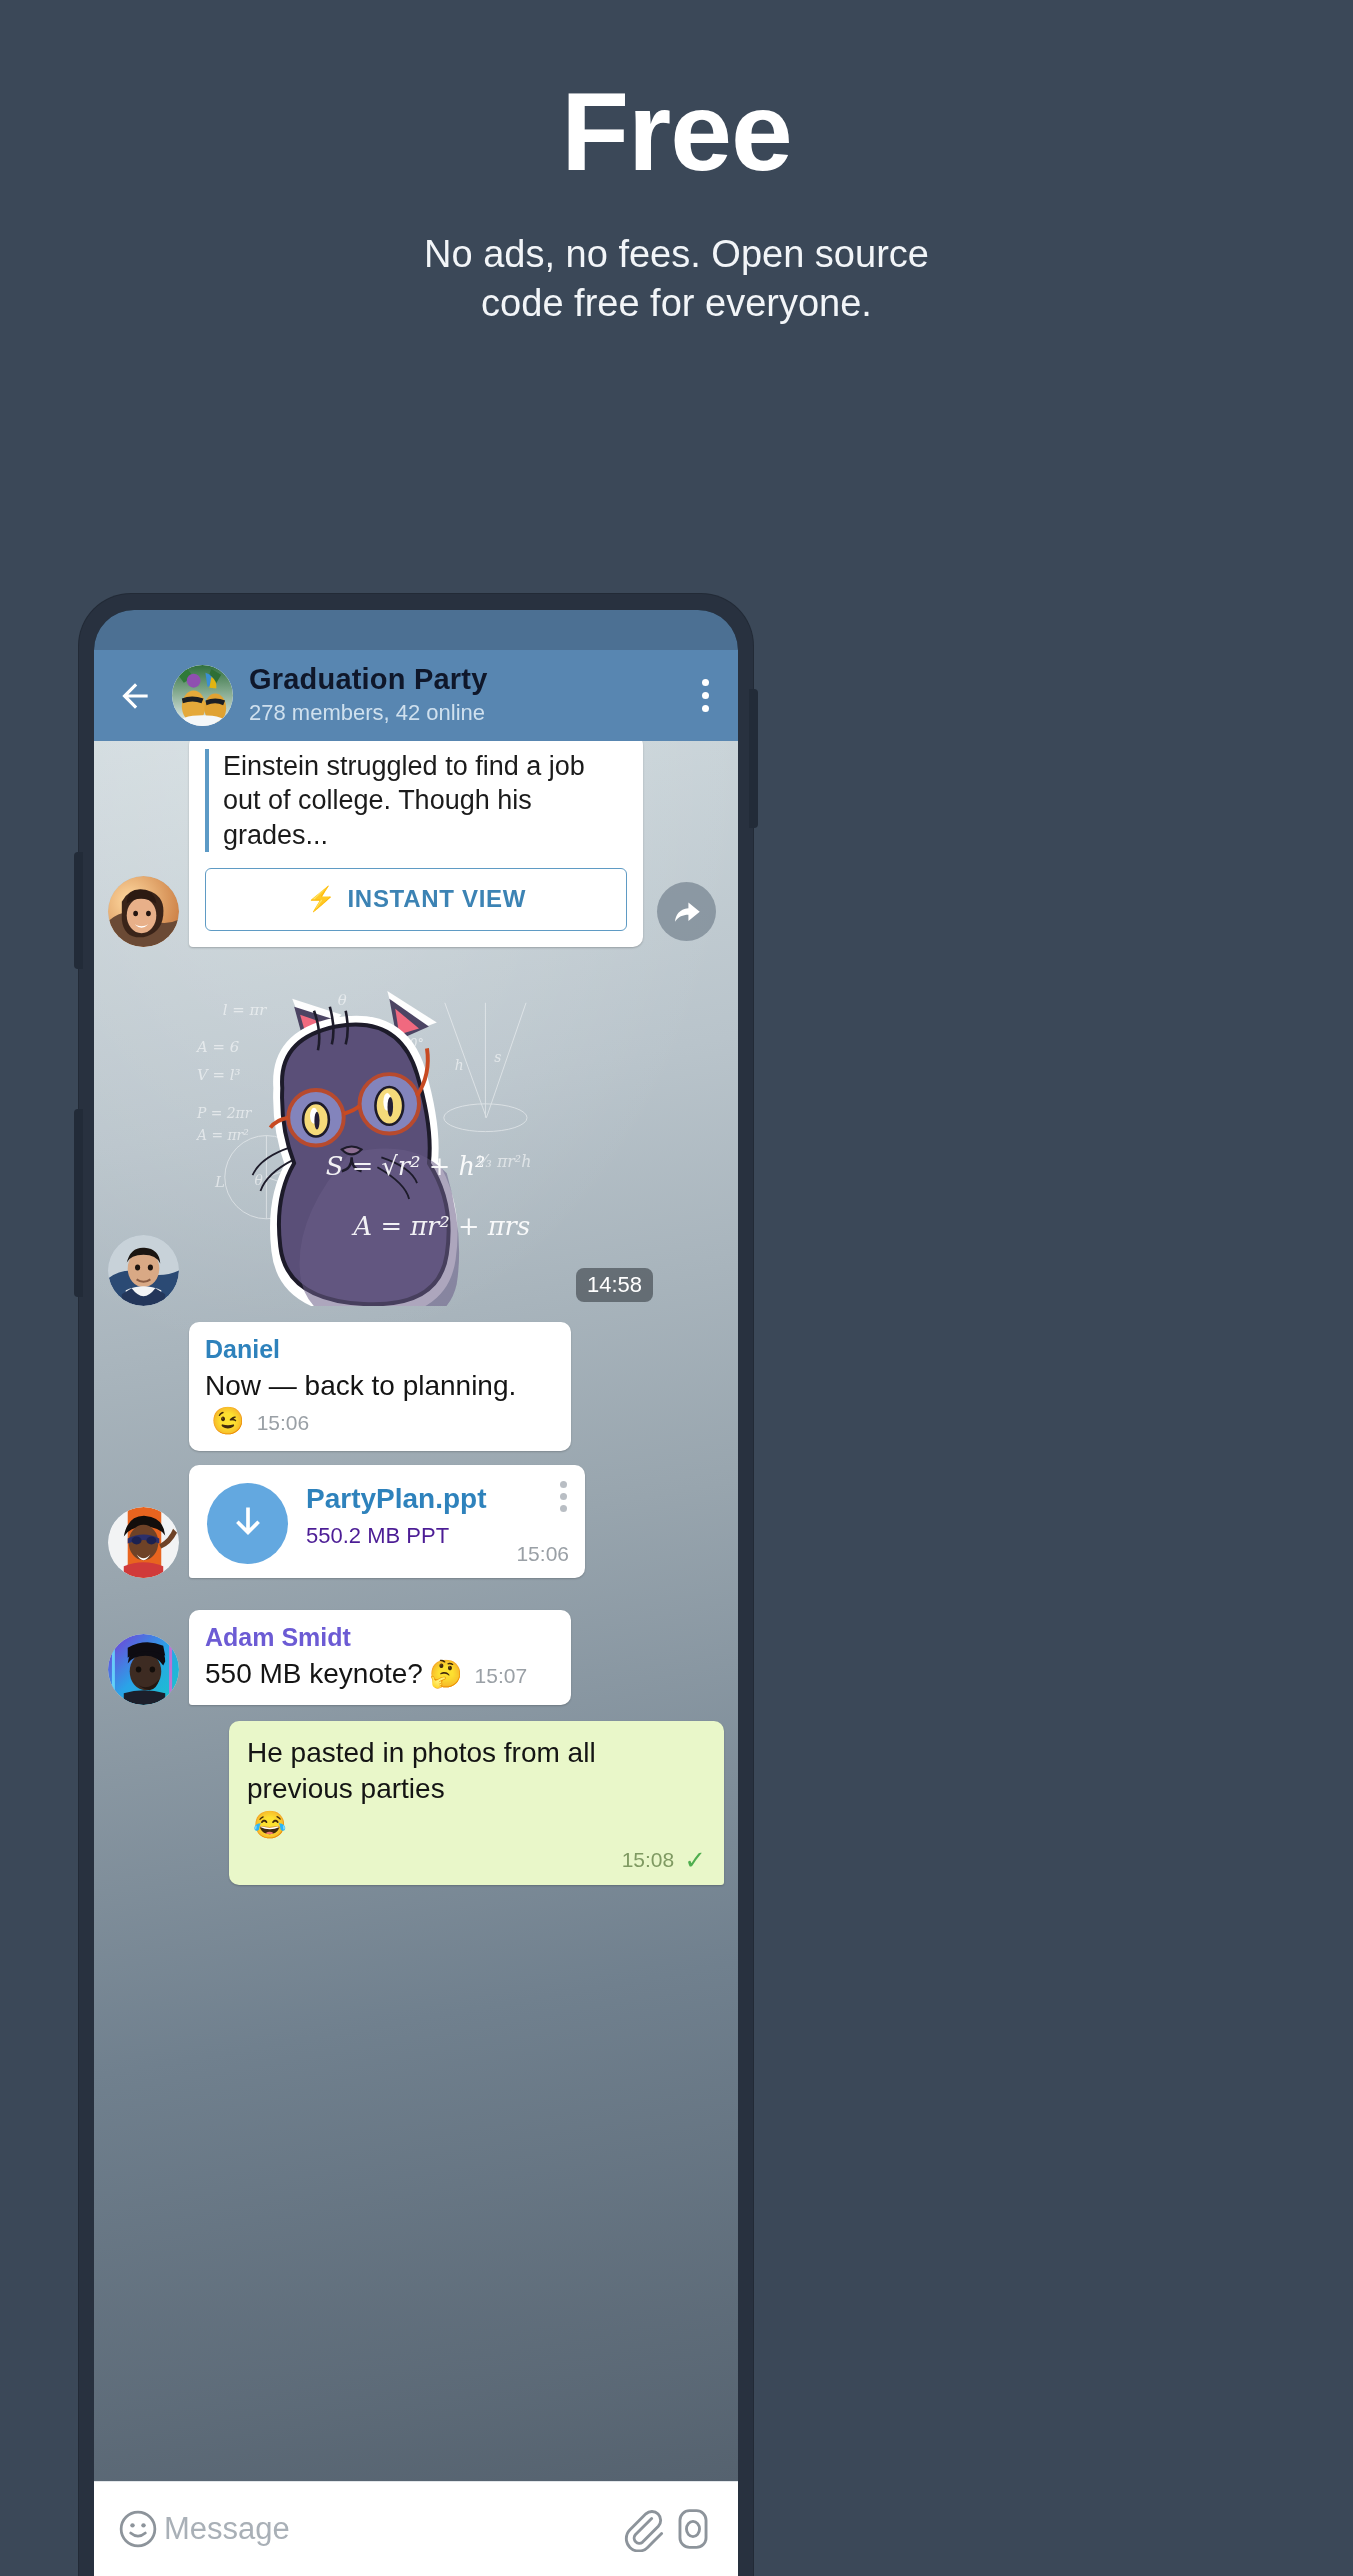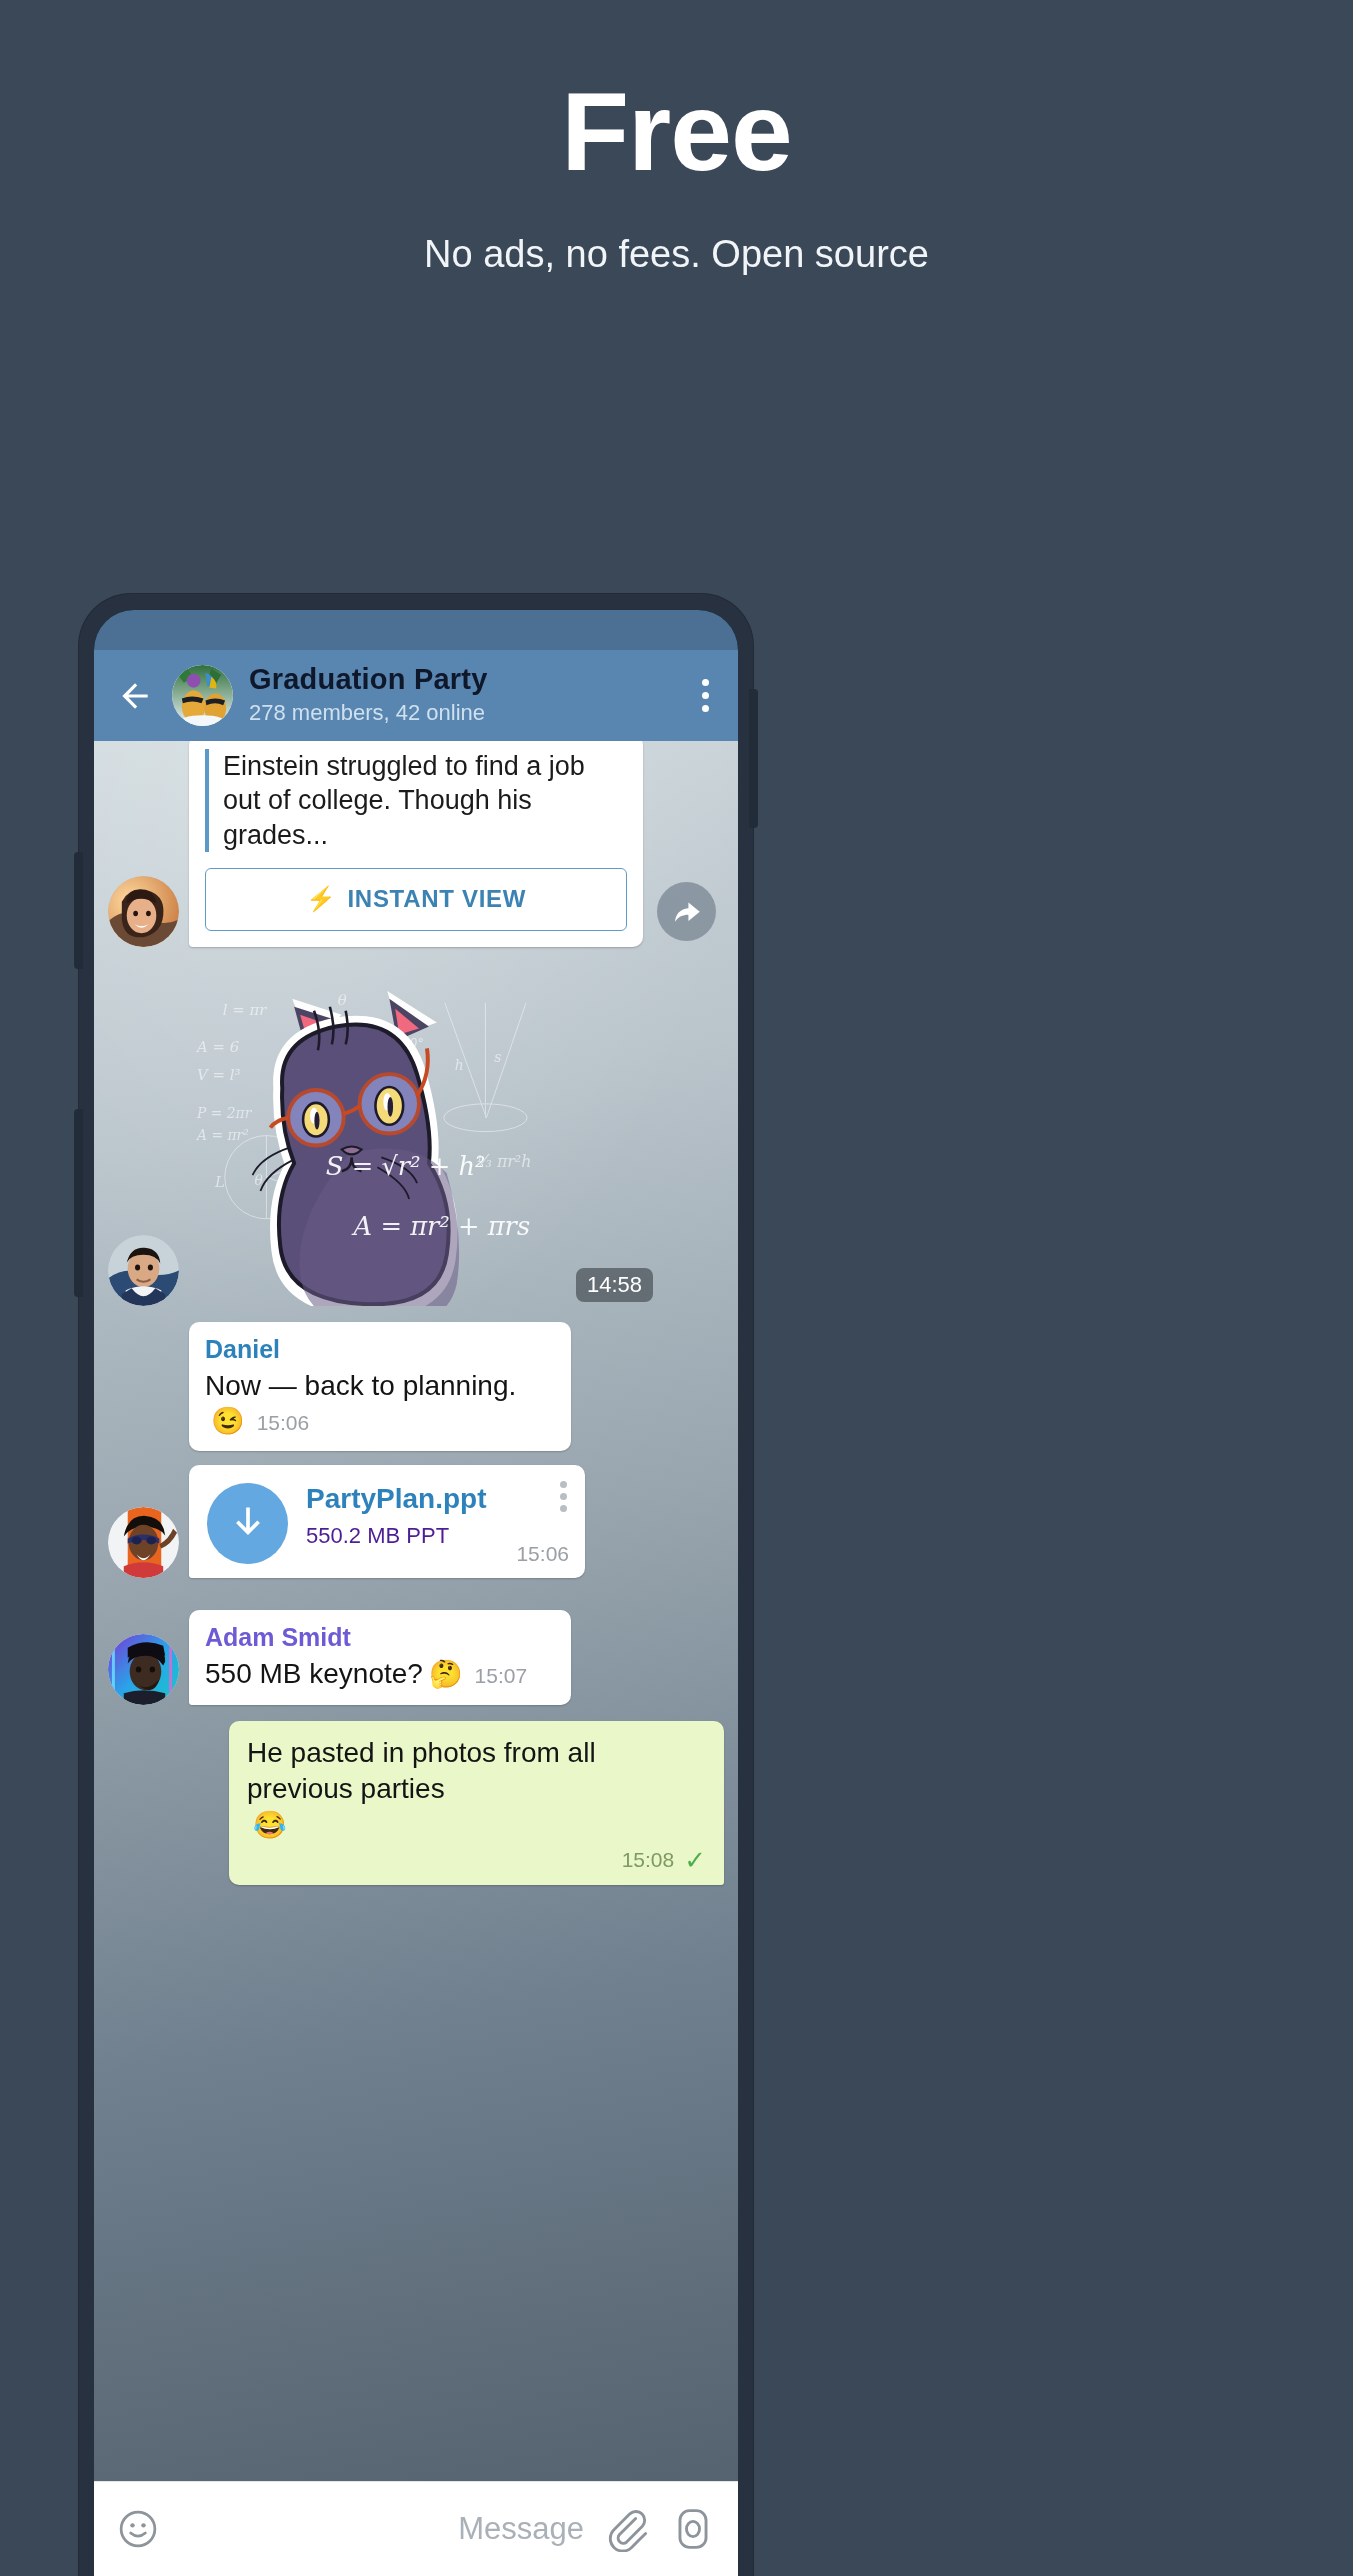--- a/index.html
+++ b/index.html
@@ -141,37 +141,37 @@
     max-width:495px; padding:14px 18px 12px 18px;
   }
   .bubble.out .msg-line { color:#141414; }
   .out-meta { display:flex; align-items:center; justify-content:flex-end; gap:10px; margin-top:4px; }
   .out-time { font-size:21px; color:#7f9a62; }
   .check { color:#4fae4f; font-size:26px; line-height:1; }
 
   
   .input-bar {
     position:absolute; left:0; right:0; bottom:0; height:95px; background:#fff;
-    display:flex; align-items:center; padding:0 22px; gap:20px;
+    display:flex; align-items:center; padding:0 22px; gap:4px;
     border-top:1px solid #e2e6ea;
-    text-align:right;
   }
   .input-placeholder { color:#a9b0b7; font-size:31px; flex:1 1 auto; }
   .ib-icon { flex:0 0 auto; }
 
   
   .ph { position:absolute; inset:0; }
 </style>
 </head>
 <body>
 
 <div class="hero">
   <div class="hero-title">Free</div>
   <div class="hero-sub">
     <div>No ads, no fees. Open source</div>
+    <div>code free for everyone.</div>
   </div>
 </div>
 
 <div class="phone">
   <div class="btn-side btn-left-1"></div>
   <div class="btn-side btn-left-2"></div>
   <div class="btn-side btn-right-1"></div>
 
   <div class="phone-inner">
 

